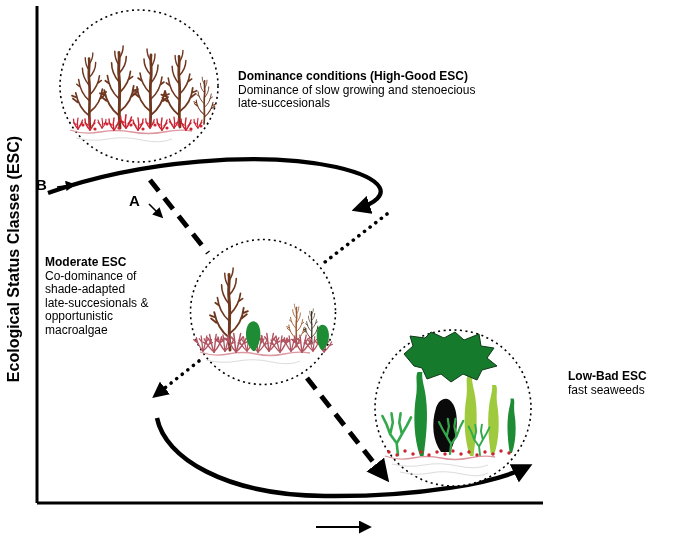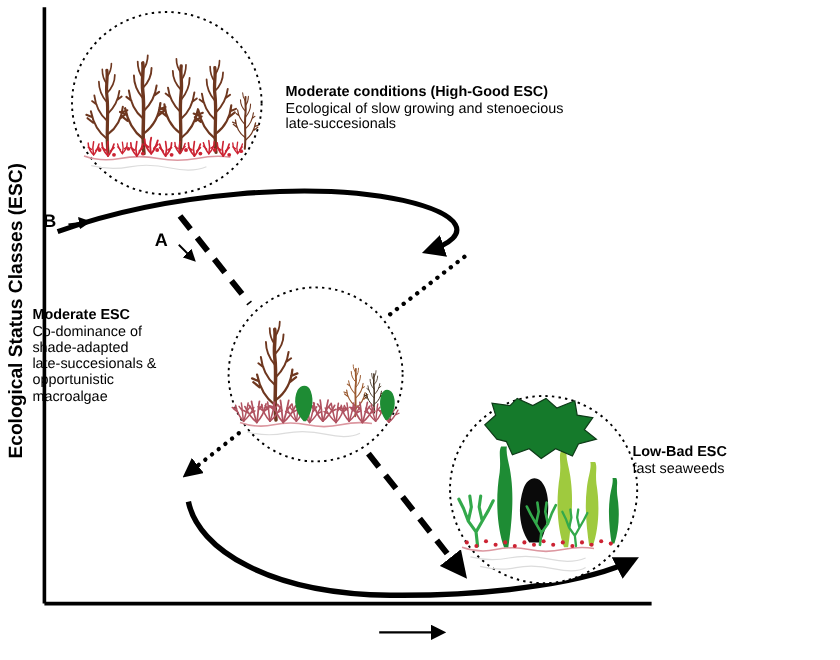--- a/index.html
+++ b/index.html
@@ -195,33 +195,33 @@
   <path d="M149,204 L161,216" stroke="#000" stroke-width="1.6" fill="none" marker-end="url(#ahs)"></path>
   <path d="M316,527 L368,527" stroke="#000" stroke-width="2" fill="none" marker-end="url(#ahs)"></path>
 </svg>
 
   <div class="y-axis-label">Ecological Status Classes (ESC)</div>
 
   <div class="marker-label" style="left:36px;top:176px">B</div>
   <div class="marker-label" style="left:129px;top:192px">A</div>
 
   <div class="ann" style="left:238px;top:70px">
-    <div class="t">Moderate conditions (High-Good ESC)</div>
-    <div>Ecological of slow growing and stenoecious</div>
+    <div class="t">Dominance conditions (High-Good ESC)</div>
+    <div>Dominance of slow growing and stenoecious</div>
     <div>late-succesionals</div>
   </div>
 
-  <div class="ann" style="left:27px;top:256px">
+  <div class="ann" style="left:45px;top:256px">
     <div class="t">Moderate ESC</div>
     <div>Co-dominance of</div>
     <div>shade-adapted</div>
     <div>late-succesionals &amp;</div>
     <div>opportunistic</div>
     <div>macroalgae</div>
   </div>
 
-  <div class="ann" style="left:527px;top:370px">
+  <div class="ann" style="left:568px;top:370px">
     <div class="t">Low-Bad ESC</div>
     <div>fast seaweeds</div>
   </div>
 
 
 </div>
 
 </body></html>

